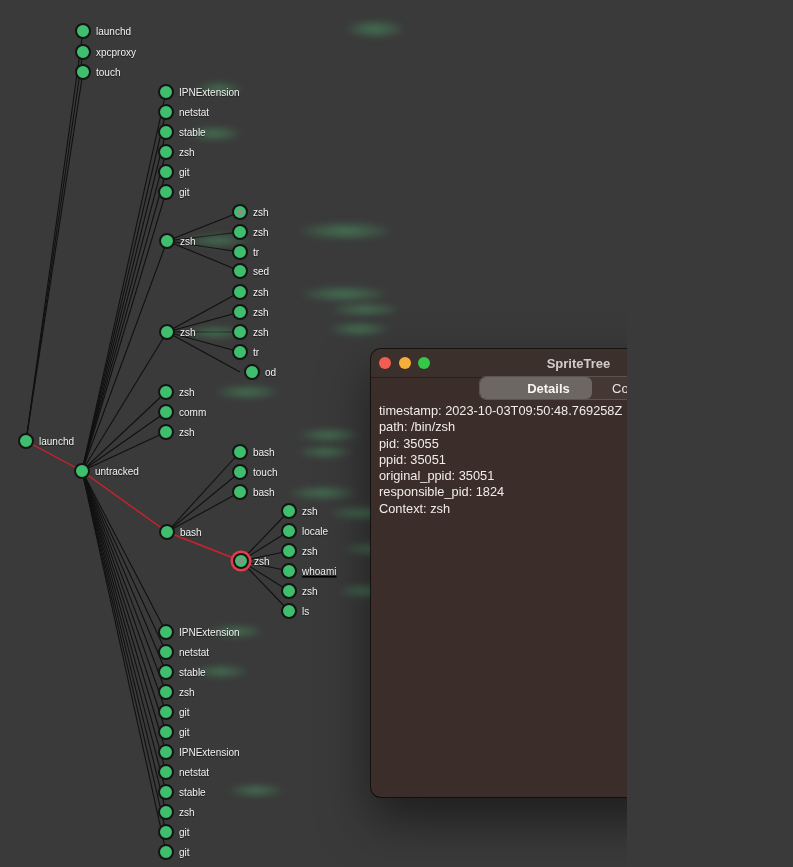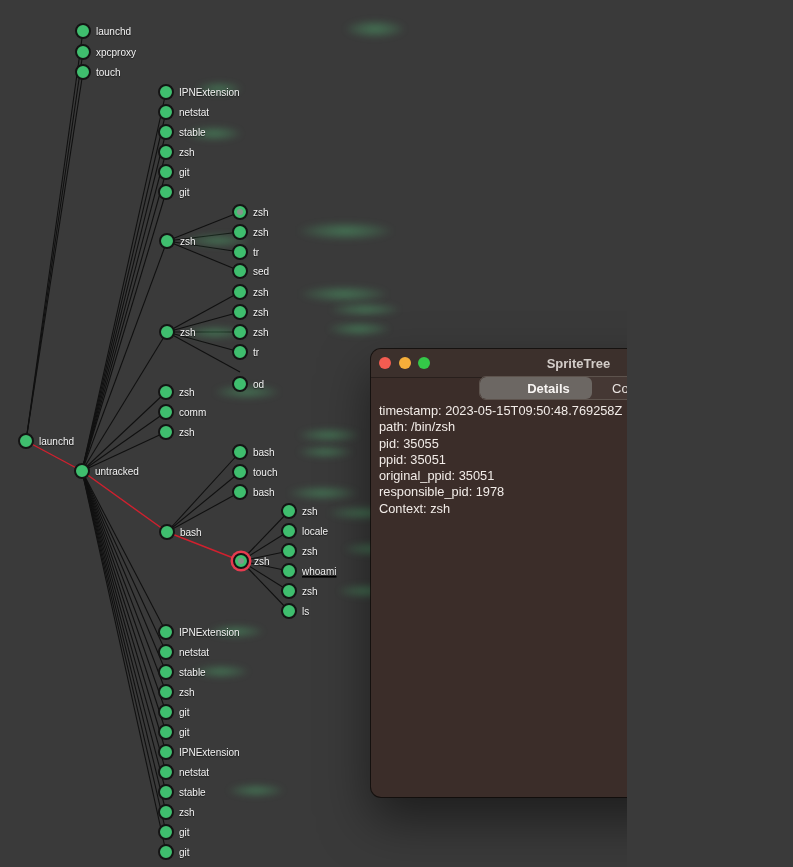--- a/index.html
+++ b/index.html
@@ -186,21 +186,21 @@
         <span class="nlabel">zsh</span>
       </div>
       <div class="node" style="left: 232px; top: 324px;">
         <span class="circle"></span>
         <span class="nlabel">zsh</span>
       </div>
       <div class="node" style="left: 232px; top: 344px;">
         <span class="circle"></span>
         <span class="nlabel">tr</span>
       </div>
-      <div class="node" style="left: 232px; top: 364px; margin-top: 12px;">
+      <div class="node" style="left: 244px; top: 364px;">
         <span class="circle"></span>
         <span class="nlabel">od</span>
       </div>
       <div class="node" style="left: 158px; top: 384px;">
         <span class="circle"></span>
         <span class="nlabel">zsh</span>
       </div>
       <div class="node" style="left: 158px; top: 404px; justify-content: center;">
         <span class="circle"></span>
         <span class="nlabel">comm</span>
@@ -318,22 +318,22 @@
       <span class="tl red"></span>
       <span class="tl yellow"></span>
       <span class="tl green"></span>
       <span id="wtitle">SpriteTree</span>
     </div>
     <div id="segctl">
       <div class="seg active">Details</div>
       <div class="seg">Context</div>
     </div>
     <div id="panel">
-      <div class="pline">timestamp: 2023-05-15T09:50:48.769258Z</div>
+      <div class="pline">timestamp: 2023-10-03T09:50:48.769258Z</div>
       <div class="pline">path: /bin/zsh</div>
       <div class="pline">pid: 35055</div>
       <div class="pline">ppid: 35051</div>
       <div class="pline">original_ppid: 35051</div>
-      <div class="pline">responsible_pid: 1978</div>
+      <div class="pline">responsible_pid: 1824</div>
       <div class="pline">Context: zsh</div>
     </div>
   </div>
 </div>
 
 </body></html>

